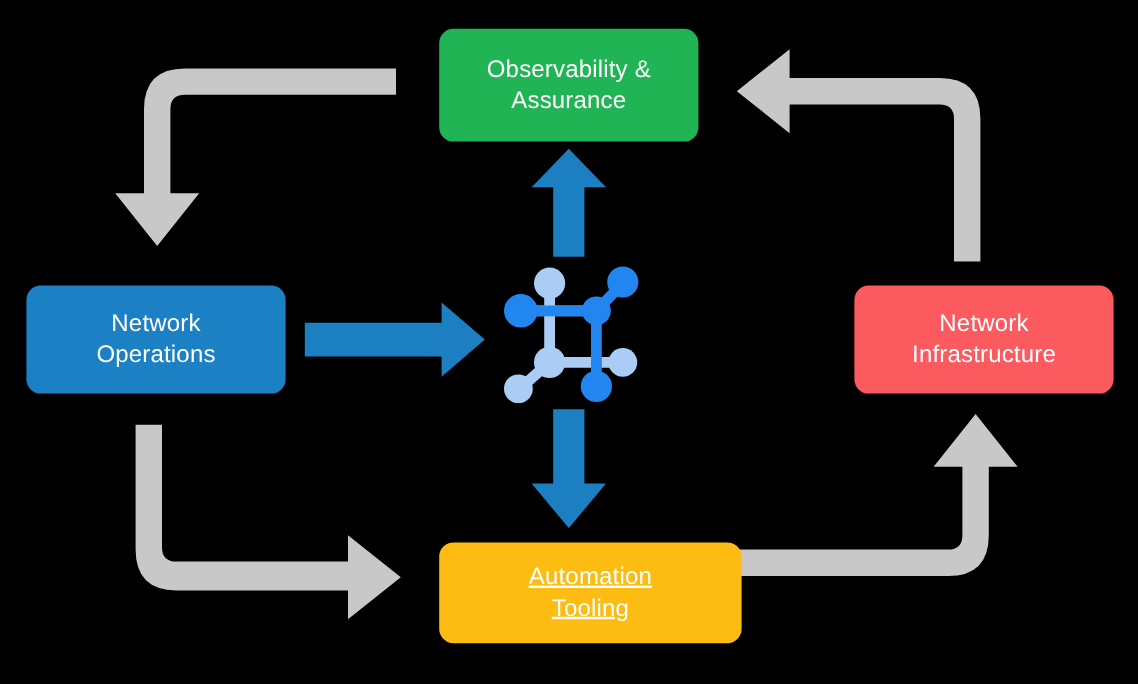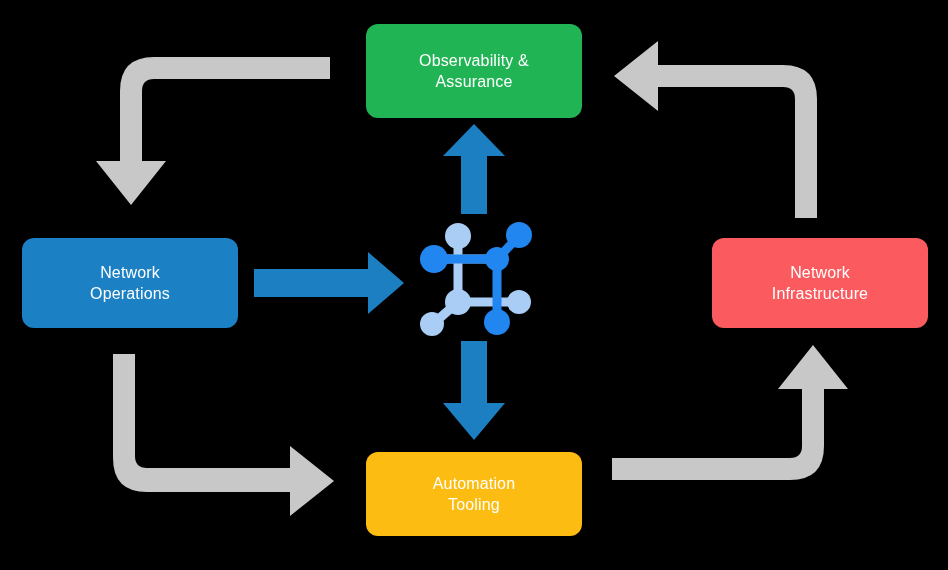--- a/index.html
+++ b/index.html
@@ -5,33 +5,33 @@
   html,body{margin:0;padding:0;background:#000;}
   body{width:948px;height:570px;overflow:hidden;font-family:"Liberation Sans",sans-serif;}
   #stage{position:relative;width:948px;height:570px;background:#000;}
 
   .node-box{
     position:absolute;
     display:flex;align-items:center;justify-content:center;
     text-align:center;
     border-radius:12px;
     color:#ffffff;
-    font-size:16px;
+    font-size:20px;
     line-height:1.32;
     font-weight:400;
     letter-spacing:.15px;
     white-space:pre-line;
     box-sizing:border-box;
     padding:6px 18px;
   }
 
   #box-observability{ left:366px; top:24px;  width:216px; height:94px; }
   #box-operations   { left:22px;  top:238px; width:216px; height:90px; }
   #box-infrastructure{left:712px; top:238px; width:216px; height:90px; }
-  #box-automation   { left:366px; top:452px; width:216px; height:84px; }
+  #box-automation   { left:366px; top:452px; width:252px; height:84px;text-decoration:underline; }
 
   .svg-layer{position:absolute;left:0;top:0;width:948px;height:570px;}
 
   .hub{position:absolute;left:418px;top:218px;width:118px;height:118px;}
 </style>
 </head>
 <body>
 
 <div id="stage">
 

